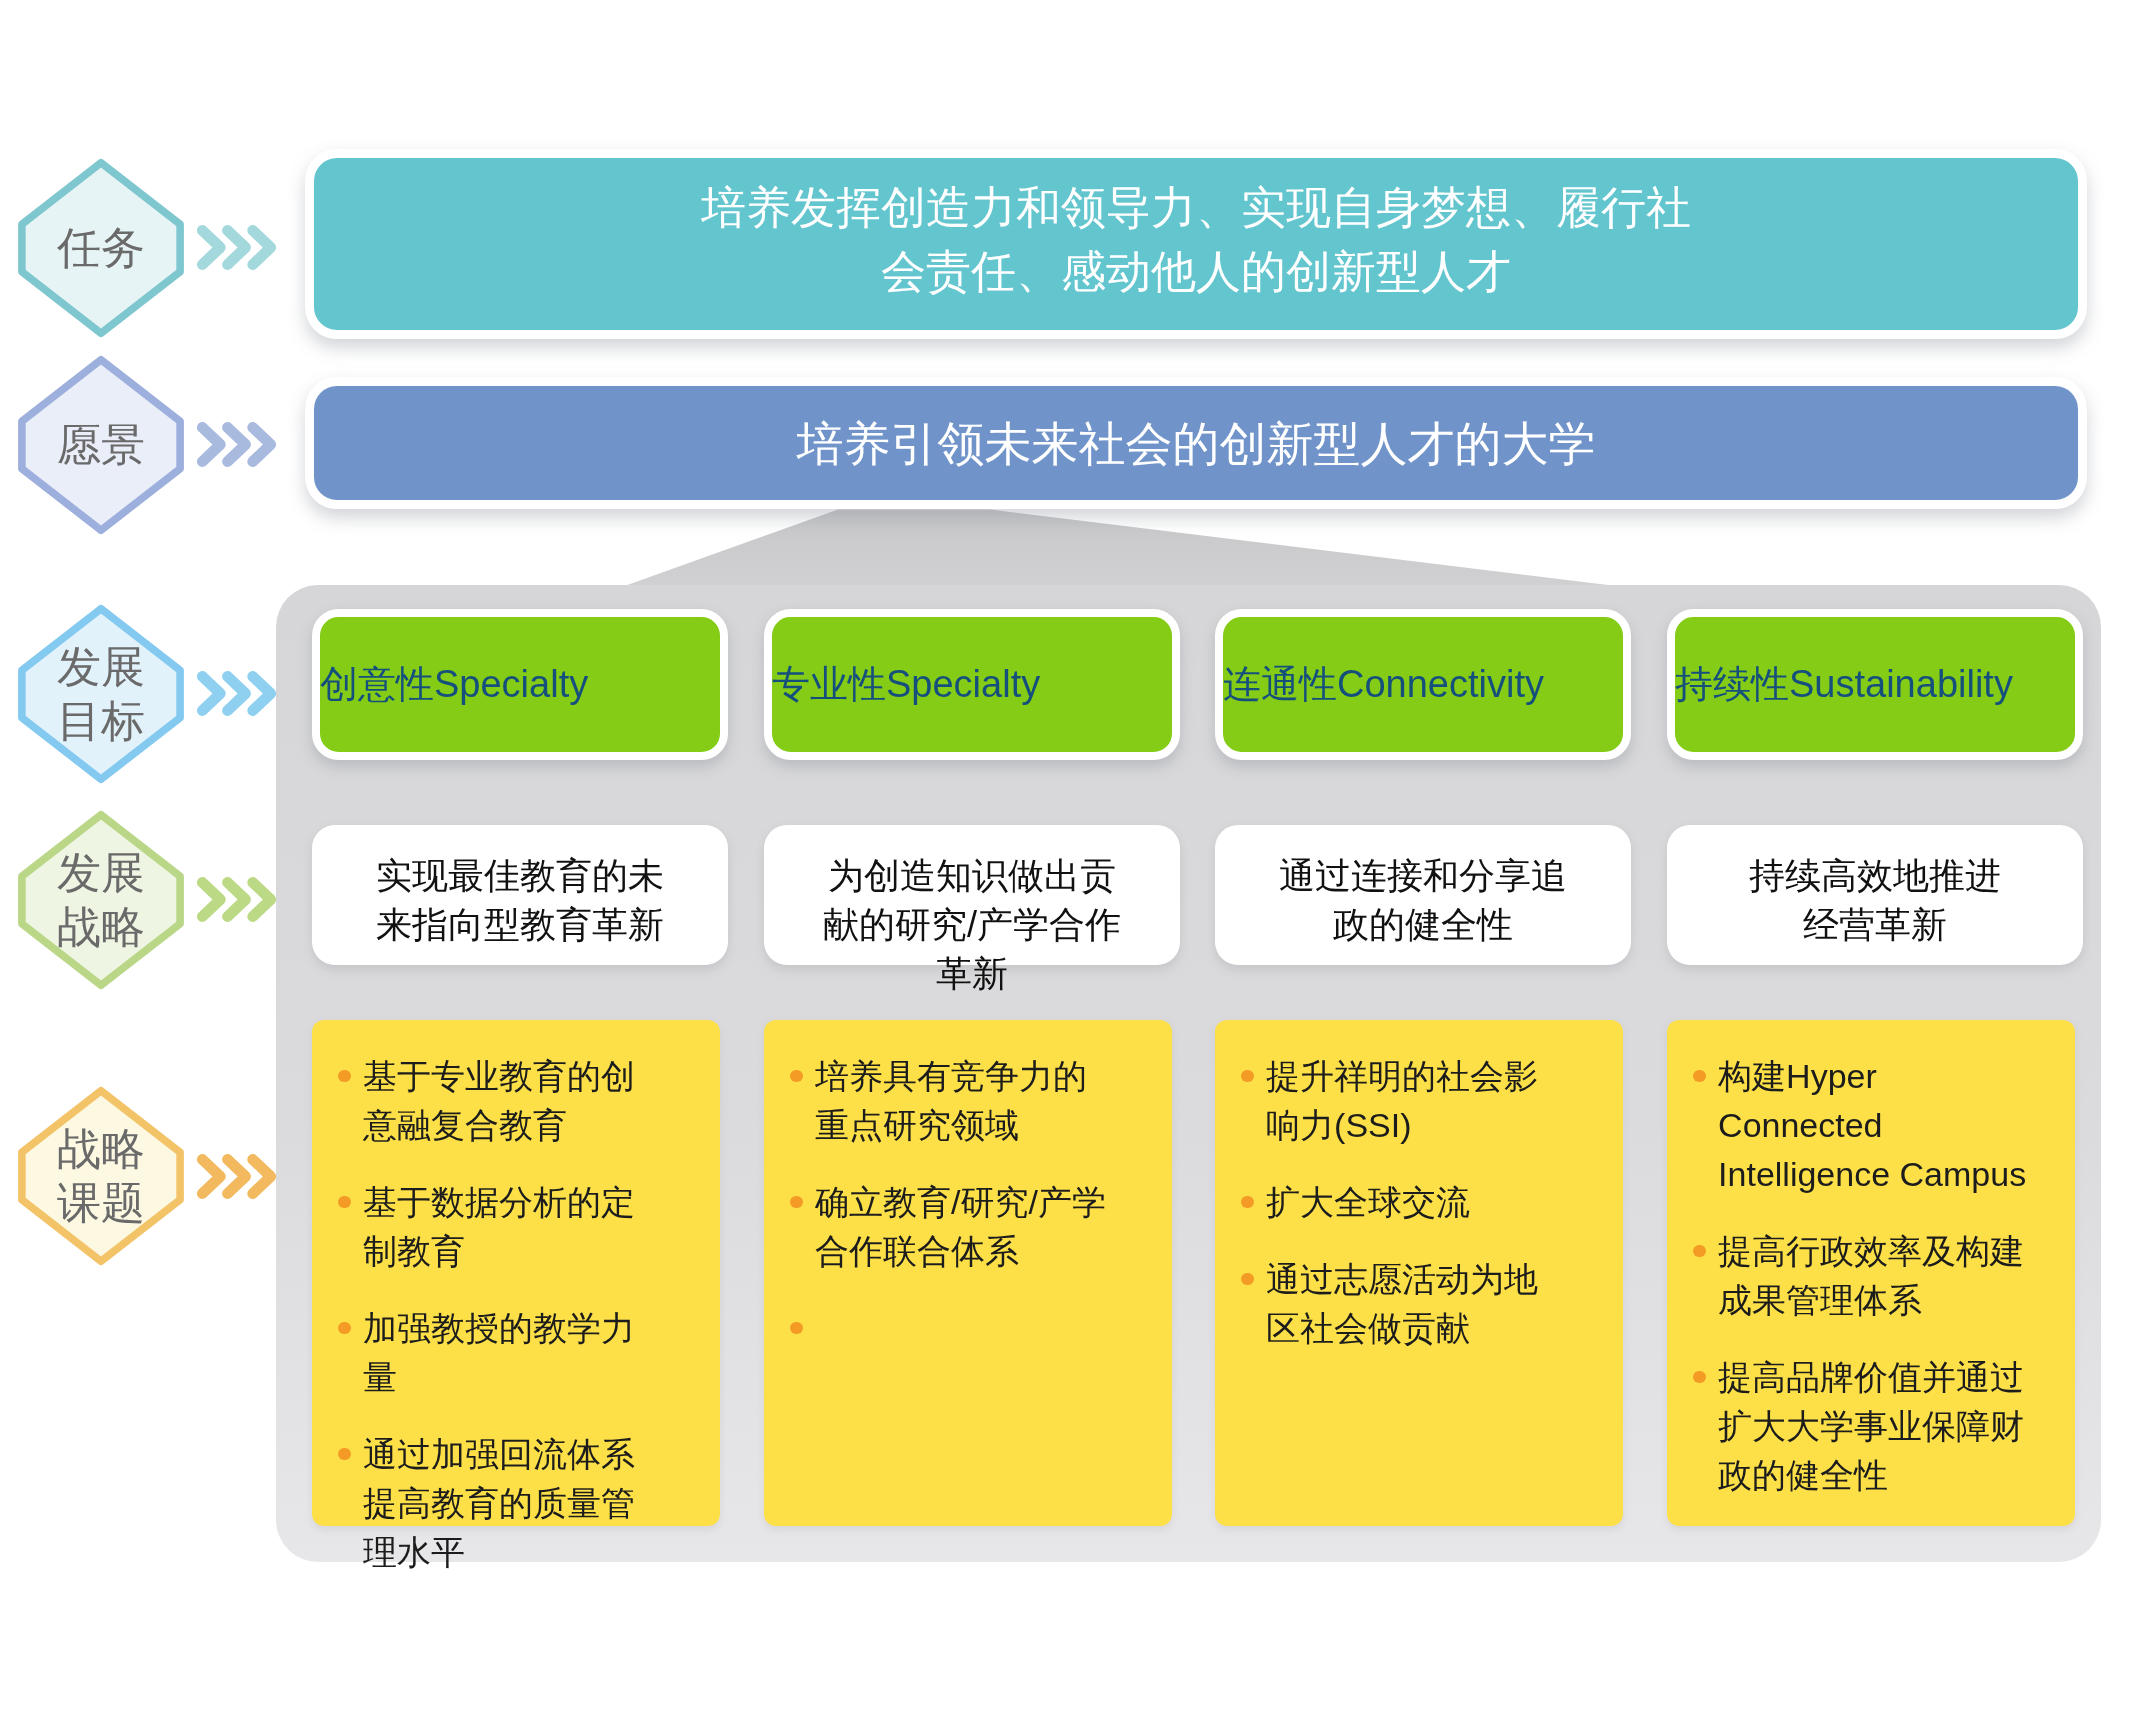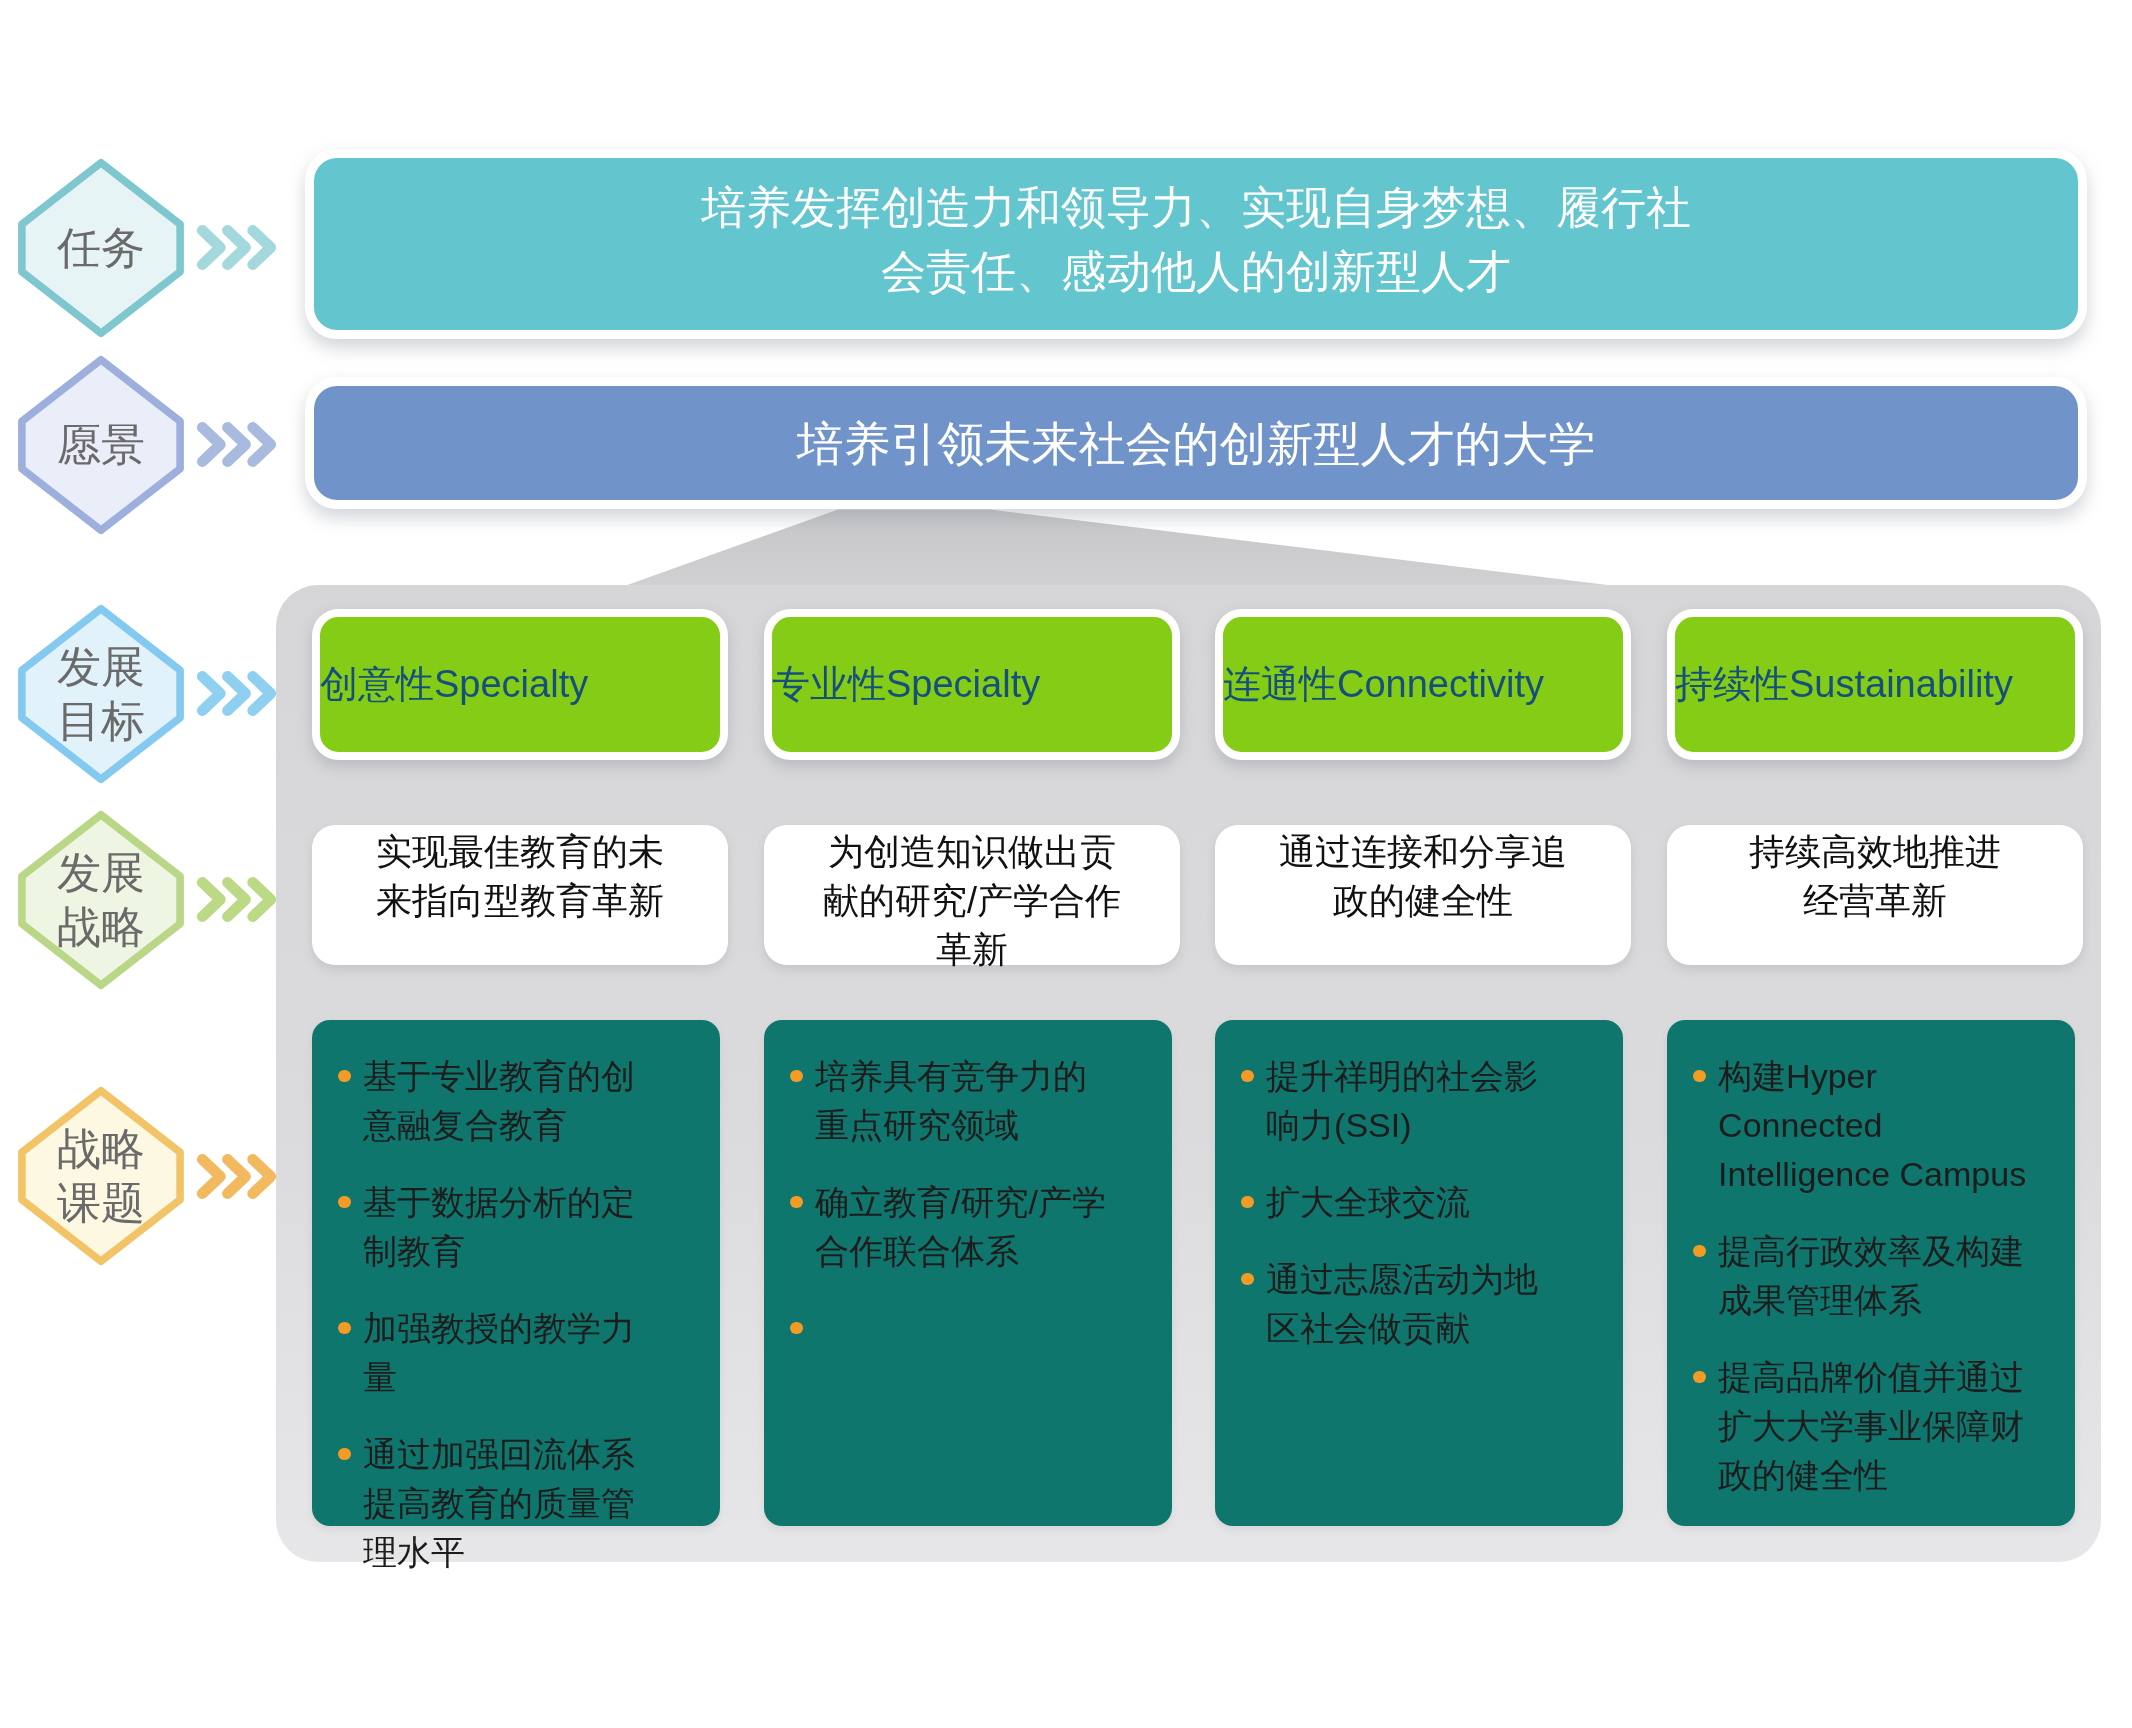--- a/index.html
+++ b/index.html
@@ -73,29 +73,29 @@
     background:#84cc16; border:8.5px solid #ffffff; border-radius:26.5px;
     display:flex; flex-direction:row; align-items:center; justify-content:flex-start;
     color:#15507d; box-shadow:0 6.6px 13.2px rgba(125,130,140,0.32);
   }
   .goal-zh { font-size:38px; line-height:49px; }
   .goal-en { font-size:38px; line-height:49px; }
 
   .strategy-card {
     position:absolute; top:825px; width:416px; height:140px;
     background:#ffffff; border-radius:23px;
-    padding-top:2px; text-align:center;
+    padding-top:26px; text-align:center;
     font-size:36px; line-height:49px; color:#111111;
     white-space:pre-line; overflow:visible;
     box-shadow:0 4.7px 9.5px rgba(130,130,140,0.22);
   }
 
   .topics-card {
     position:absolute; top:1020px; width:408px; height:506px;
-    background:#0f766e; border-radius:18px;
+    background:#fde047; border-radius:12px;
     padding:32px 19px 0 24.6px; overflow:visible;
     box-shadow:0 3.8px 7.6px rgba(150,150,160,0.18);
   }
   .topics-card ul { list-style:none; display:flex; flex-direction:column; gap:28px; }
   .topics-card li { display:flex; align-items:flex-start; }
   .dot {
     flex:0 0 12.3px; width:12.3px; height:12.3px; border-radius:50%;
     background:#f49b26; margin:18px 12.3px 0 1.9px;
   }
   .topic-text {

